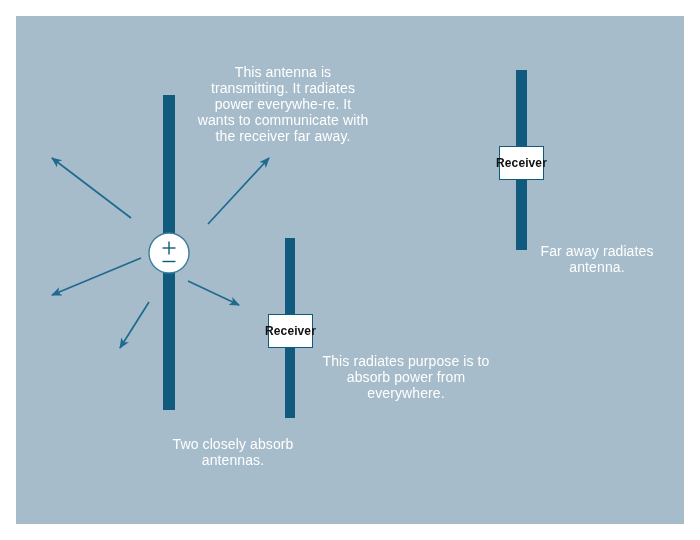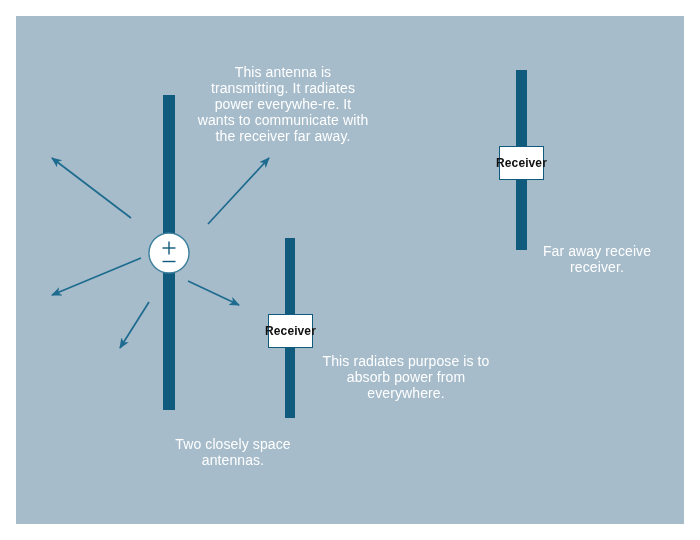--- a/index.html
+++ b/index.html
@@ -133,17 +133,17 @@
   </div>
 
   <div class="receiver-box" id="receiver-box-right">
     <span class="receiver-label">Receiver</span>
   </div>
 
   <div class="callout" id="callout-transmit">This antenna is transmitting. It radiates power everywhe-re. It wants to communicate with the receiver far away.</div>
 
   <div class="callout" id="callout-absorb">This radiates purpose is to absorb power from everywhere.</div>
 
-  <div class="callout" id="callout-two-antennas">Two closely space antennas.</div>
+  <div class="callout" id="callout-two-antennas">Two closely absorb antennas.</div>
 
-  <div class="callout" id="callout-far-away">Far away receive receiver.</div>
+  <div class="callout" id="callout-far-away">Far away radiates antenna.</div>
 
 </div>
 
 </body></html>

